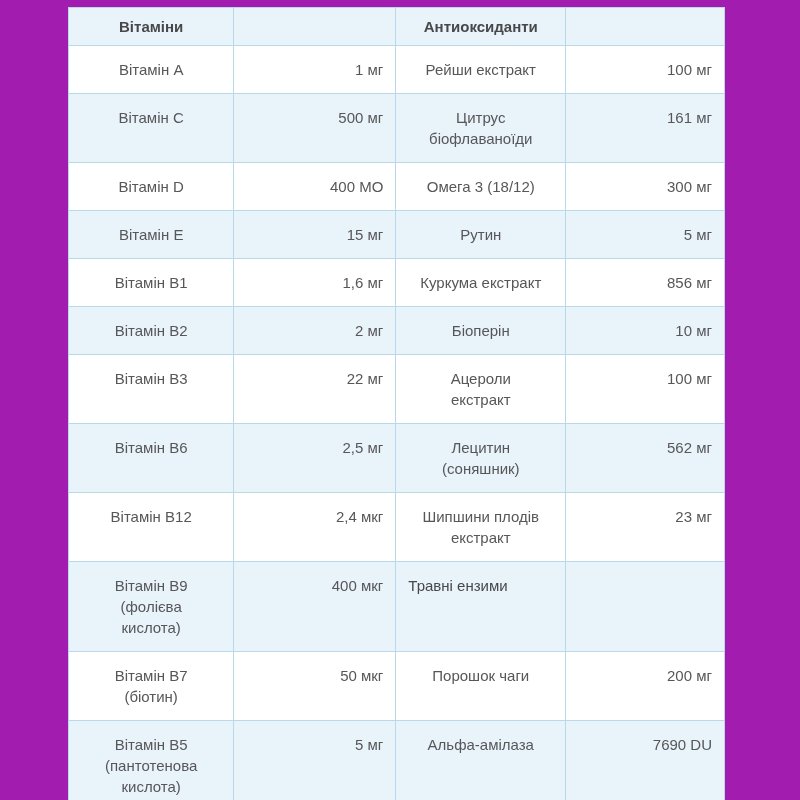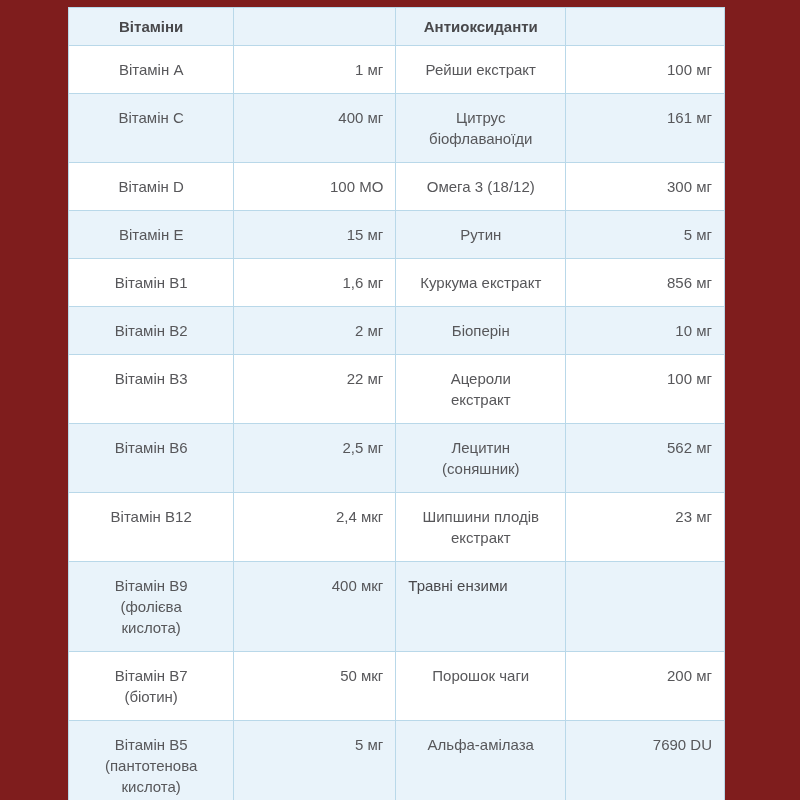--- a/index.html
+++ b/index.html
@@ -6,21 +6,21 @@
     margin: 0;
     padding: 0;
     background: #ffffff;
     font-family: "Liberation Sans", "DejaVu Sans", sans-serif;
   }
   .page {
     position: relative;
     width: 800px;
     height: 800px;
     overflow: hidden;
-    background: #7f1d1d;
+    background: #a21caf;
   }
   table.nutrients {
     position: absolute;
     left: 68px;
     top: 7px;
     width: 657px;
     border-collapse: collapse;
     table-layout: fixed;
     font-size: 15px;
     line-height: 21px;
@@ -76,29 +76,29 @@
 
       <tr>
         <td class="name">Вітамін A</td>
         <td class="val">1 мг</td>
         <td class="name">Рейши екстракт</td>
         <td class="val">100 мг</td>
       </tr>
 
       <tr class="alt">
         <td class="name">Вітамін C</td>
-        <td class="val">400 мг</td>
+        <td class="val">500 мг</td>
         <td class="name">Цитрус
 біофлаваноїди</td>
         <td class="val">161 мг</td>
       </tr>
 
       <tr>
         <td class="name">Вітамін D</td>
-        <td class="val">100 МО</td>
+        <td class="val">400 МО</td>
         <td class="name">Омега 3 (18/12)</td>
         <td class="val">300 мг</td>
       </tr>
 
       <tr class="alt">
         <td class="name">Вітамін E</td>
         <td class="val">15 мг</td>
         <td class="name">Рутин</td>
         <td class="val">5 мг</td>
       </tr>

